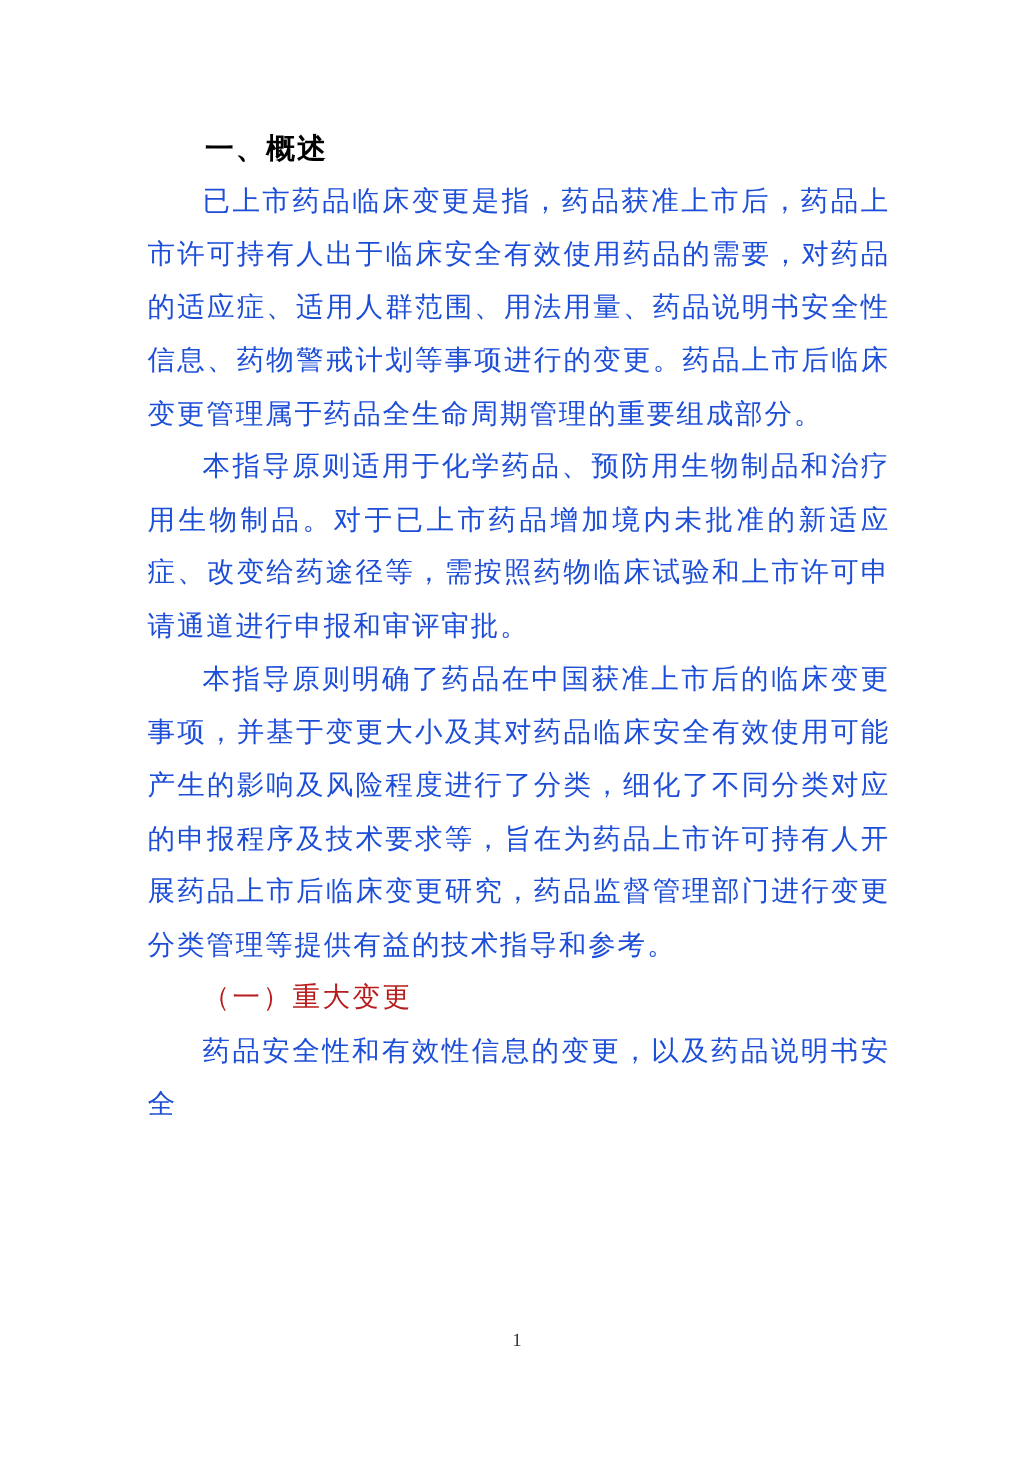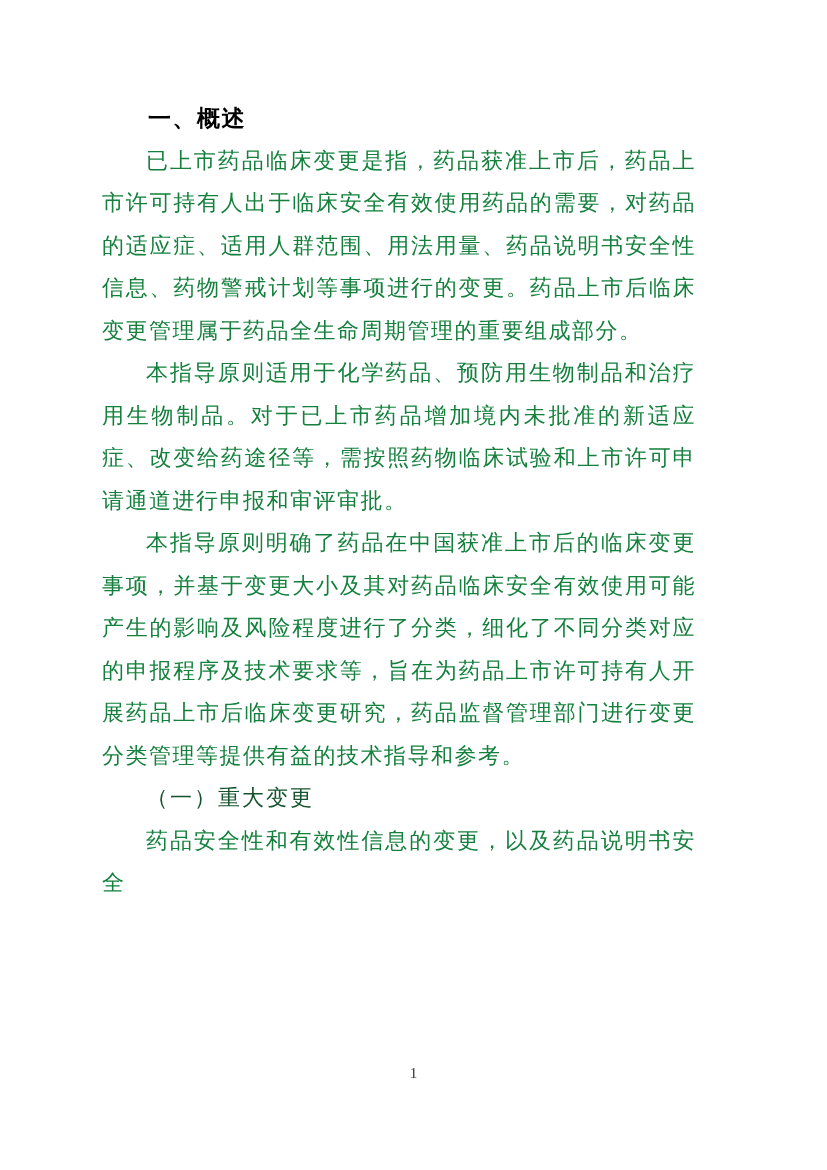--- a/index.html
+++ b/index.html
@@ -11,48 +11,48 @@
     position: relative;
     width: 827px;
     height: 1170px;
     background: #ffffff;
     overflow: hidden;
     font-family: "Liberation Serif", "DejaVu Serif", serif;
     color: #000000;
   }
   .content {
     position: absolute;
-    left: 102px;
+    left: 118px;
     top: 97px;
     width: 594px;
   }
   .para {
     font-size: 22px;
     line-height: 42.5px;
     letter-spacing: 1.5px;
     text-align: justify;
     text-indent: 2em;
-    color: #15803d;
+    color: #1d4ed8;
     font-weight: 400;
   }
   .heading {
     font-family: "Liberation Sans", "DejaVu Sans", sans-serif;
     font-size: 23px;
     line-height: 42.5px;
     font-weight: 700;
     letter-spacing: 1.5px;
     text-indent: 2em;
     color: #000000;
   }
   .subheading {
     font-size: 22px;
     line-height: 42.5px;
     letter-spacing: 2px;
     text-indent: 2em;
-    color: #14532d;
+    color: #b91c1c;
     font-weight: 400;
   }
   .page-number {
     position: absolute;
     left: 0;
     right: 0;
     top: 1065px;
     text-align: center;
     font-size: 15px;
     letter-spacing: 0;

